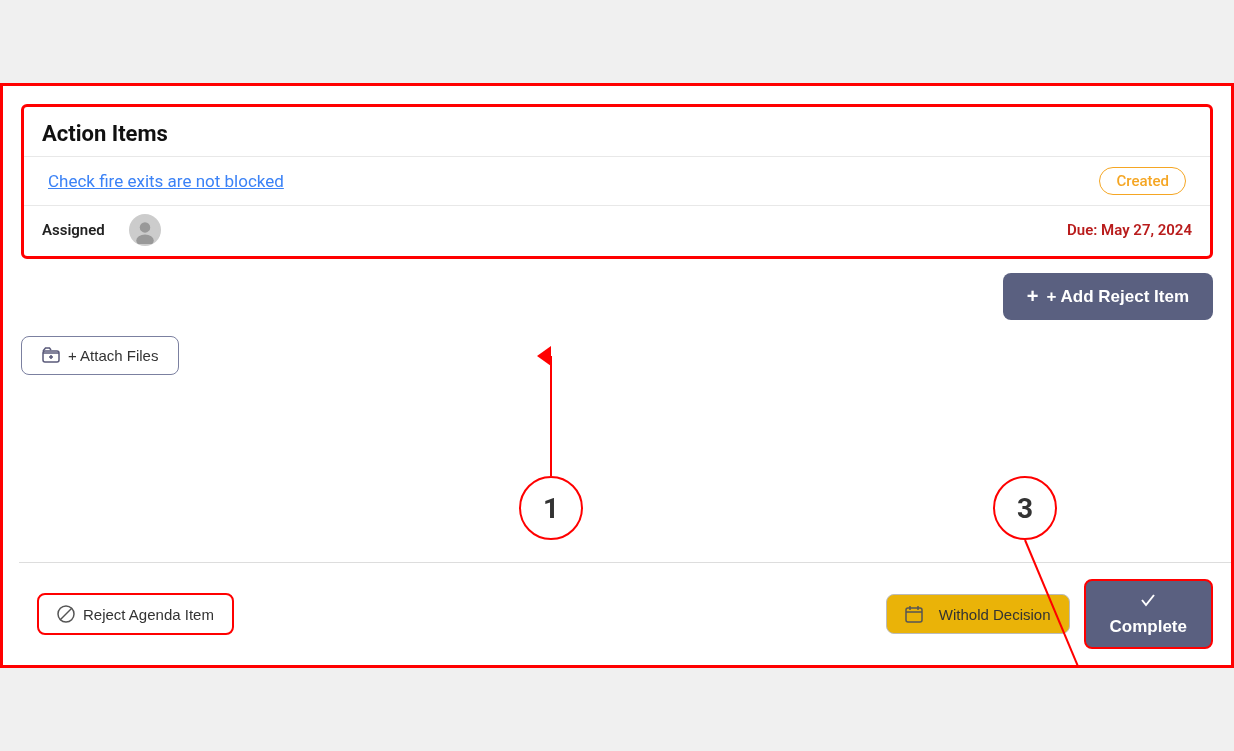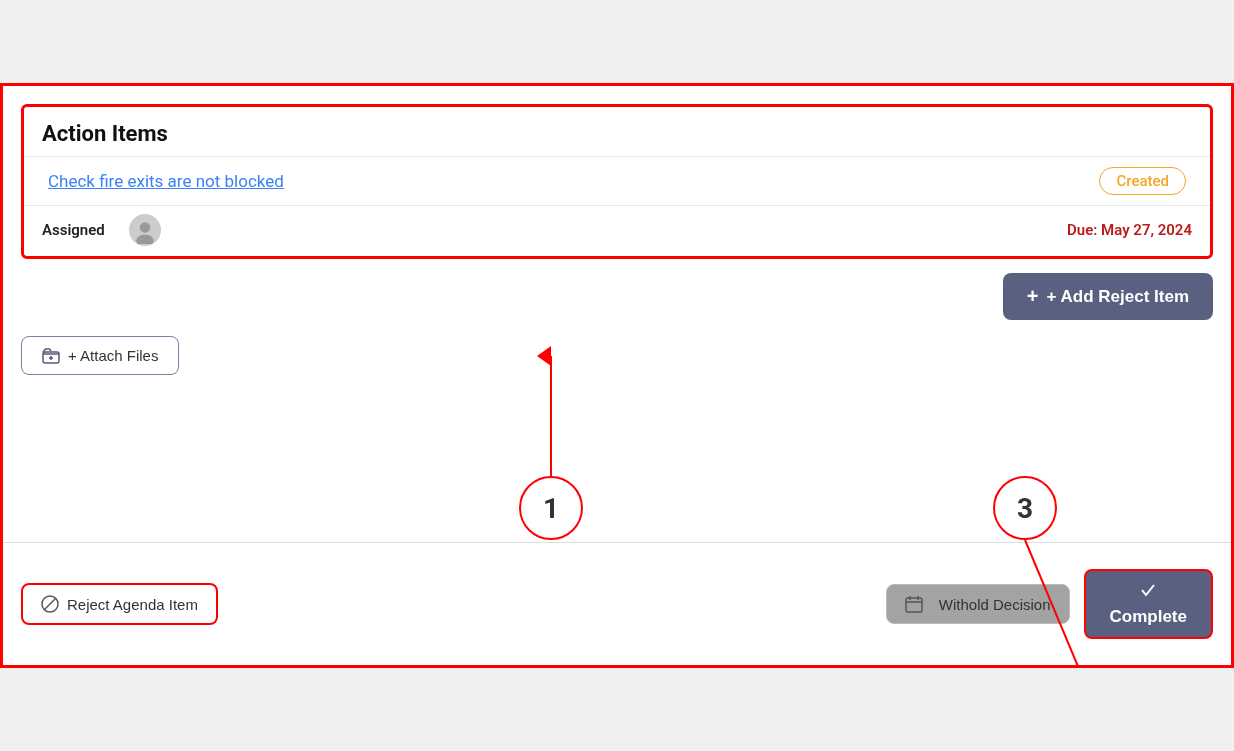--- a/index.html
+++ b/index.html
@@ -120,64 +120,64 @@
       clear: both;
     }
     .files-title {
       font-size: 20px;
       font-weight: 700;
       color: #111;
       margin-bottom: 14px;
     }
     .attach-btn {
       display: flex;
-      align-items: flex-end;
+      align-items: flex-start;
       gap: 8px;
       border: 1.5px solid #7b80a0;
       background: #fff;
       color: #333;
       border-radius: 8px;
       padding: 10px 20px;
       font-size: 15px;
       font-weight: 500;
       cursor: pointer;
     }
 
     
     .bottom-bar {
       position: absolute;
       bottom: 0;
-      left: 0;
+      left: 16px;
       right: 0;
       border-top: 1px solid #ddd;
       display: flex;
       align-items: center;
       justify-content: space-between;
-      padding: 26px 18px;
+      padding: 16px 18px;
       background: #fff;
     }
     .reject-btn {
       display: flex;
       align-items: center;
       gap: 8px;
       border: 2px solid red;
       background: #fff;
       color: #333;
       border-radius: 8px;
       padding: 10px 18px;
       font-size: 15px;
       font-weight: 500;
       cursor: pointer;
     }
     .withold-btn {
       display: flex;
       align-items: center;
       gap: 16px;
       border: 1.5px solid #bbb;
-      background: #a3a3a3;
+      background: #eab308;
       color: #333;
       border-radius: 8px;
       padding: 10px 18px;
       font-size: 15px;
       font-weight: 500;
       cursor: pointer;
     }
     .complete-btn {
       display: flex;
       align-items: center;

